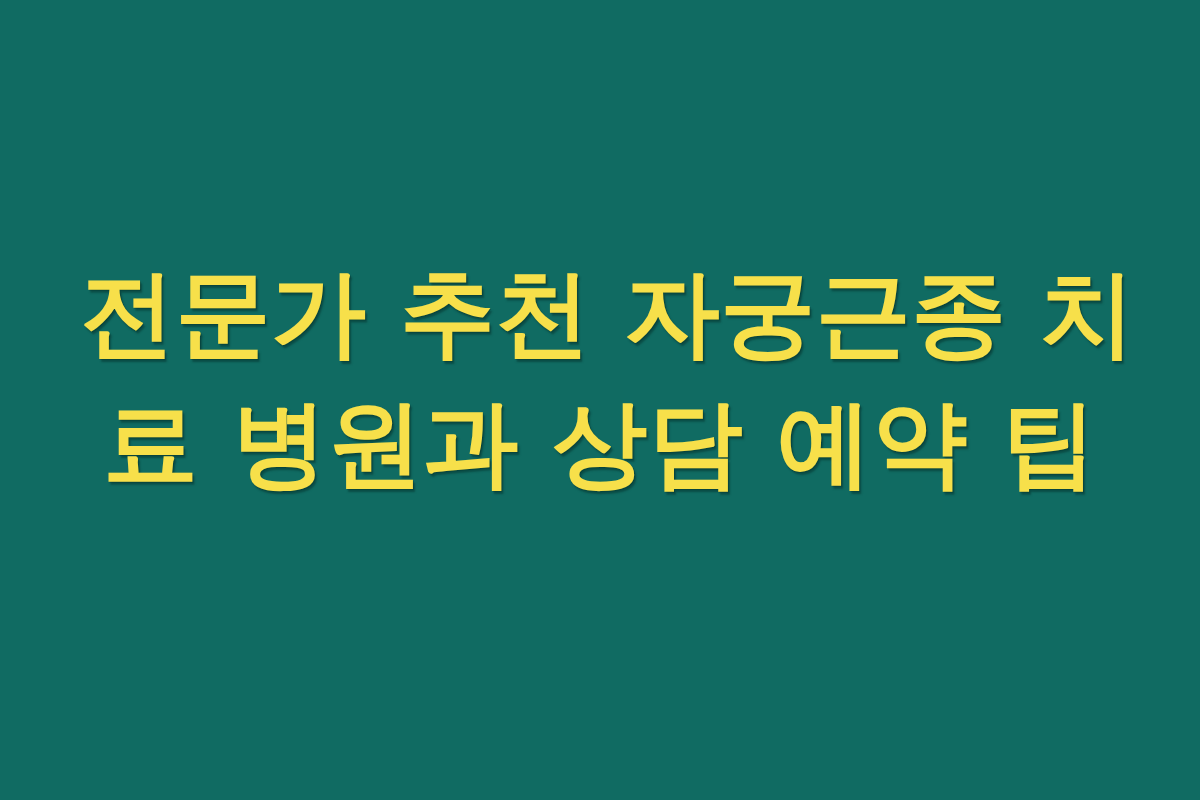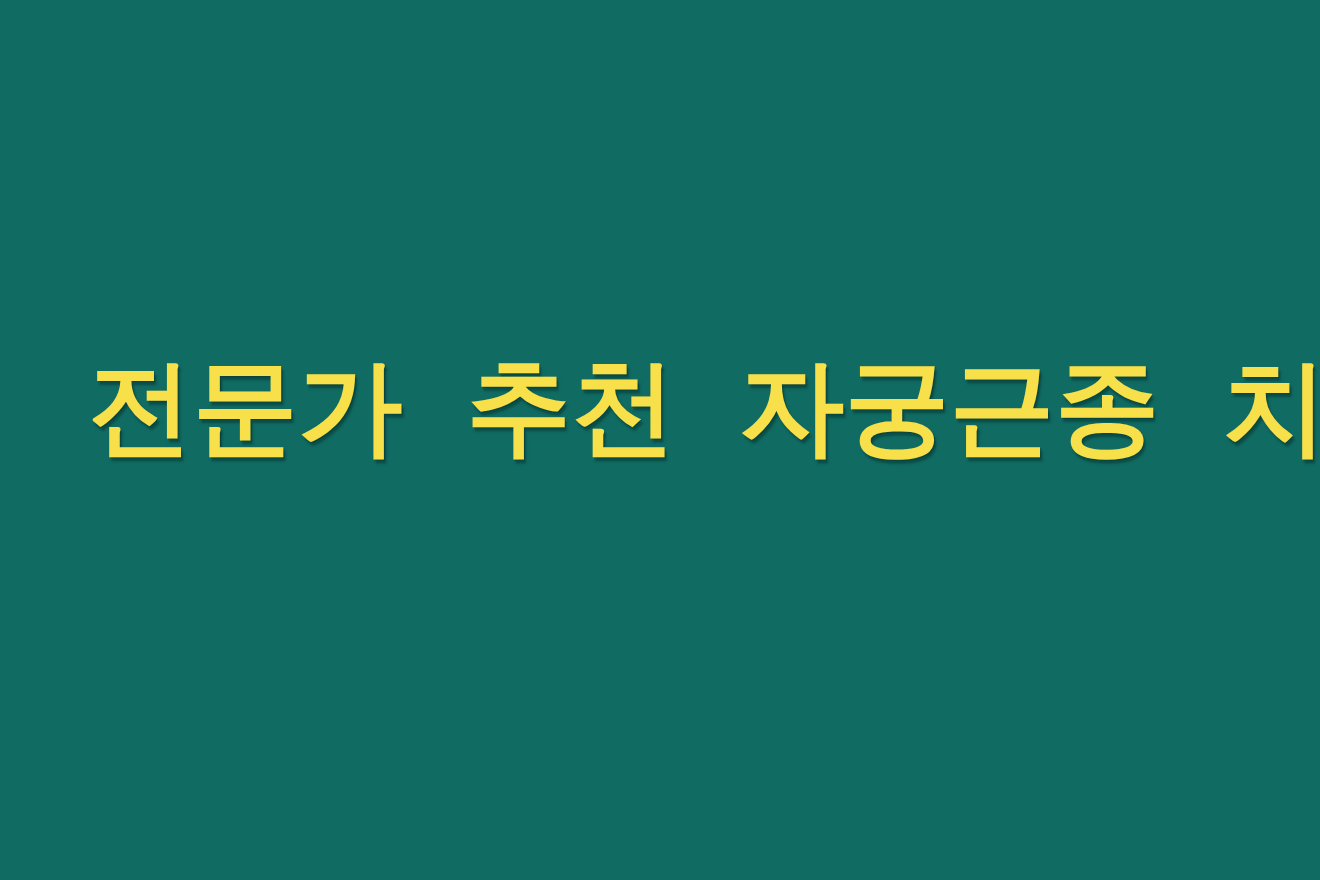--- a/index.html
+++ b/index.html
@@ -46,25 +46,25 @@
     text-shadow:
       2px 3px 2px rgba(6, 52, 47, 0.55),
       1px 1px 0px rgba(6, 52, 47, 0.35);
     
     transform: translateY(-22px);
   }
 
   .headline-line {
     display: block;
     white-space: nowrap;
-    font-family: Liberation Mono, monospace;
   }
 </style>
 </head>
 <body>
 
 <div id="title-card" style="background: rgb(16, 107, 98);">
 
   <h1 class="headline" style="color: rgb(247, 224, 74);">
     <span class="headline-line">전문가 추천 자궁근종 치</span>
+    <span class="headline-line">료 병원과 상담 예약 팁</span>
   </h1>
 
 </div>
 
 </body></html>

